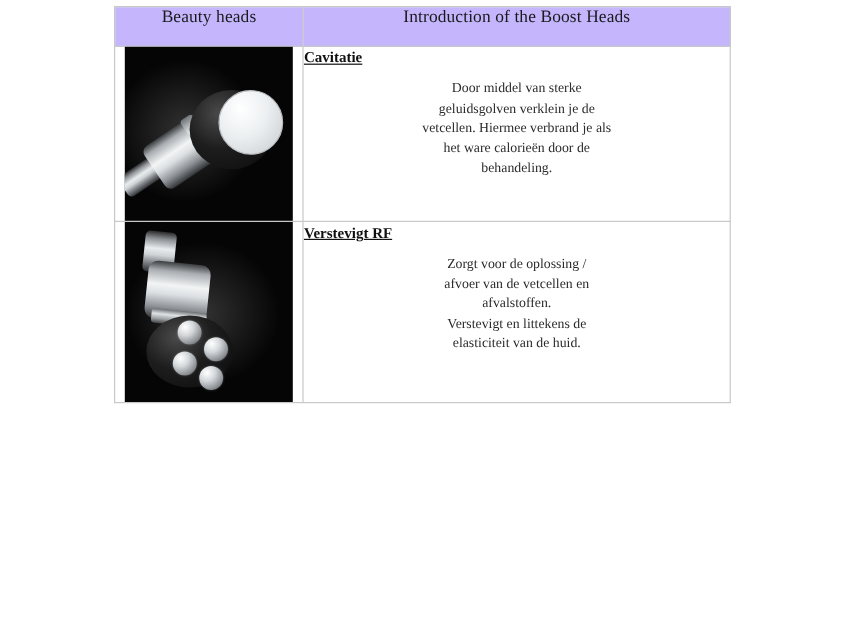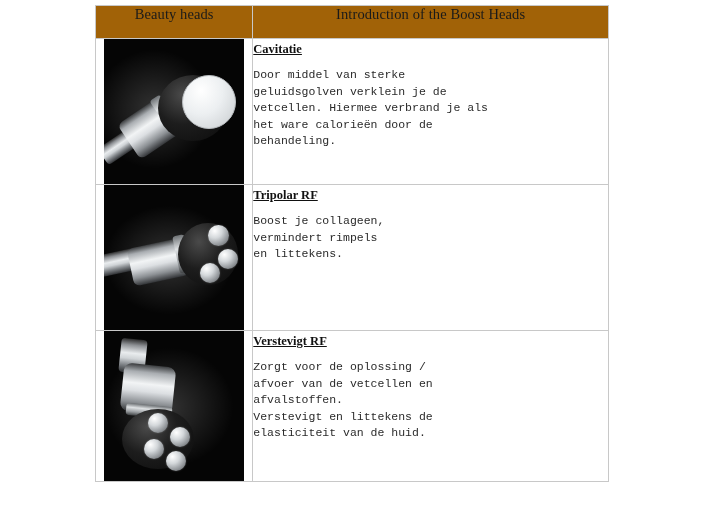--- a/index.html
+++ b/index.html
@@ -29,21 +29,21 @@
   }
   .table td, .table th {
     border: 1px solid #c8c8c8;
     vertical-align: top;
     padding: 0;
   }
   .col-a { width: 157px; }
   .col-b { width: 355px; }
 
   .head-cell {
-    background: #a16207;
+    background: #c4b5fd;
     text-align: center;
     font-family: "Liberation Serif", serif;
     font-size: 14.5px;
     color: #1a1a1a;
     height: 32px;
     vertical-align: middle;
     font-weight: normal;
     letter-spacing: 0.1px;
   }
 
@@ -107,26 +107,27 @@
   .term {
     font-family: "Liberation Serif", serif;
     font-weight: bold;
     font-size: 12.5px;
     color: #111111;
     text-decoration: underline;
     margin: 0 0 10px 0;
     display: inline-block;
   }
   .desc {
-    font-family: Liberation Mono, monospace;
+    font-family: Liberation Serif, serif;
     font-size: 11.5px;
     line-height: 16.5px;
     color: #2b2b2b;
     margin: 0;
     white-space: pre-line;
+    text-align: center;
   }
 </style>
 </head>
 <body>
 
 <div class="page">
 
   <table class="table">
     <colgroup>
       <col class="col-a">
@@ -155,40 +156,20 @@
         <td class="text-cell">
           <div class="term">Cavitatie</div>
           <p class="desc">Door middel van sterke
 geluidsgolven verklein je de
 vetcellen. Hiermee verbrand je als
 het ware calorieën door de
 behandeling.</p>
         </td>
       </tr>
 
-      <tr>
-        <td class="img-cell">
-          <div class="photo">
-            <div class="glow" style="left:0px; top:20px; width:130px; height:110px;"></div>
-            <div class="handle-body" style="left:-6px; top:66px; width:44px; height:22px; transform:rotate(-12deg);"></div>
-            <div class="handle-cone" style="left:26px; top:58px; width:56px; height:38px; transform:rotate(-12deg); border-radius:6px;"></div>
-            <div class="ring-band" style="left:72px; top:50px; width:12px; height:38px; transform:rotate(-12deg);"></div>
-            <div class="black-head" style="left:74px; top:38px; width:60px; height:62px;"></div>
-            <div class="ball" style="left:104px; top:40px; width:21px; height:21px;"></div>
-            <div class="ball" style="left:114px; top:64px; width:20px; height:20px;"></div>
-            <div class="ball" style="left:96px; top:78px; width:20px; height:20px;"></div>
-          </div>
-        </td>
-        <td class="text-cell">
-          <div class="term">Tripolar RF</div>
-          <p class="desc">Boost je collageen,
-vermindert rimpels
-en littekens.</p>
-        </td>
-      </tr>
 
       <tr>
         <td class="img-cell">
           <div class="photo tall">
             <div class="glow" style="left:0px; top:16px; width:130px; height:120px;"></div>
             <div class="handle-body" style="left:16px; top:8px; width:26px; height:34px; transform:rotate(6deg);"></div>
             <div class="handle-cone" style="left:18px; top:34px; width:52px; height:48px; transform:rotate(6deg); border-radius:8px;"></div>
             <div class="ring-band" style="left:22px; top:74px; width:46px; height:12px; transform:rotate(6deg);"></div>
             <div class="black-head" style="left:18px; top:78px; width:72px; height:60px;"></div>
             <div class="ball" style="left:44px; top:82px; width:20px; height:20px;"></div>

